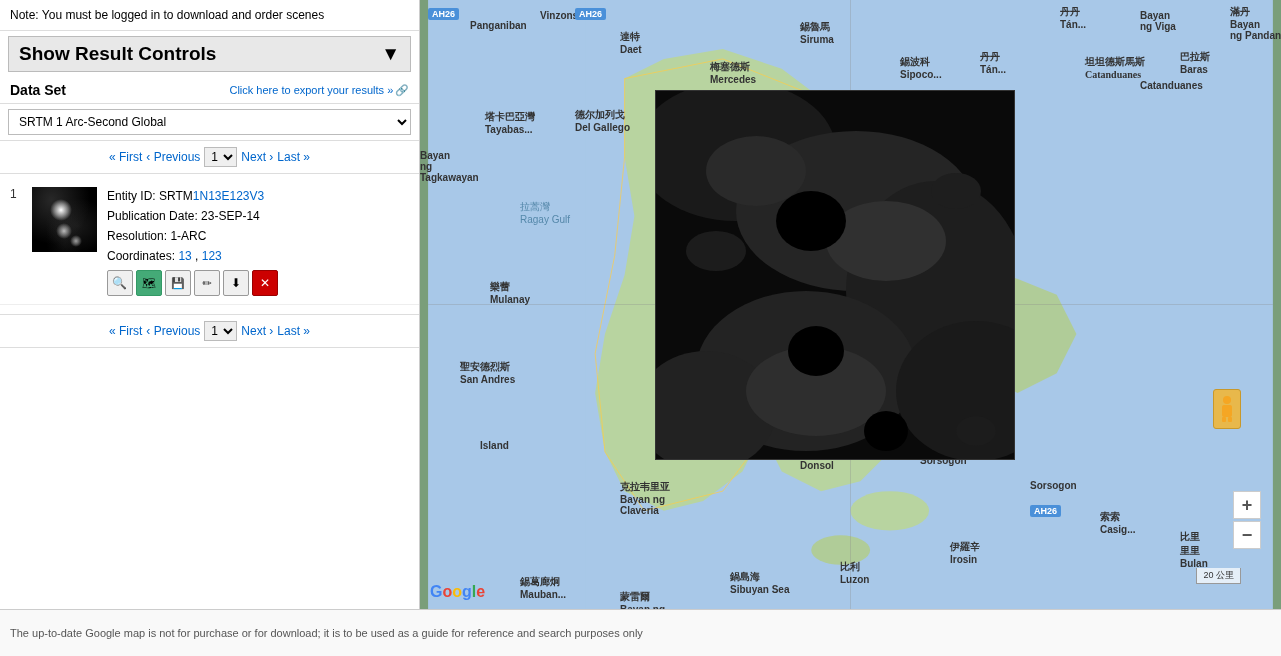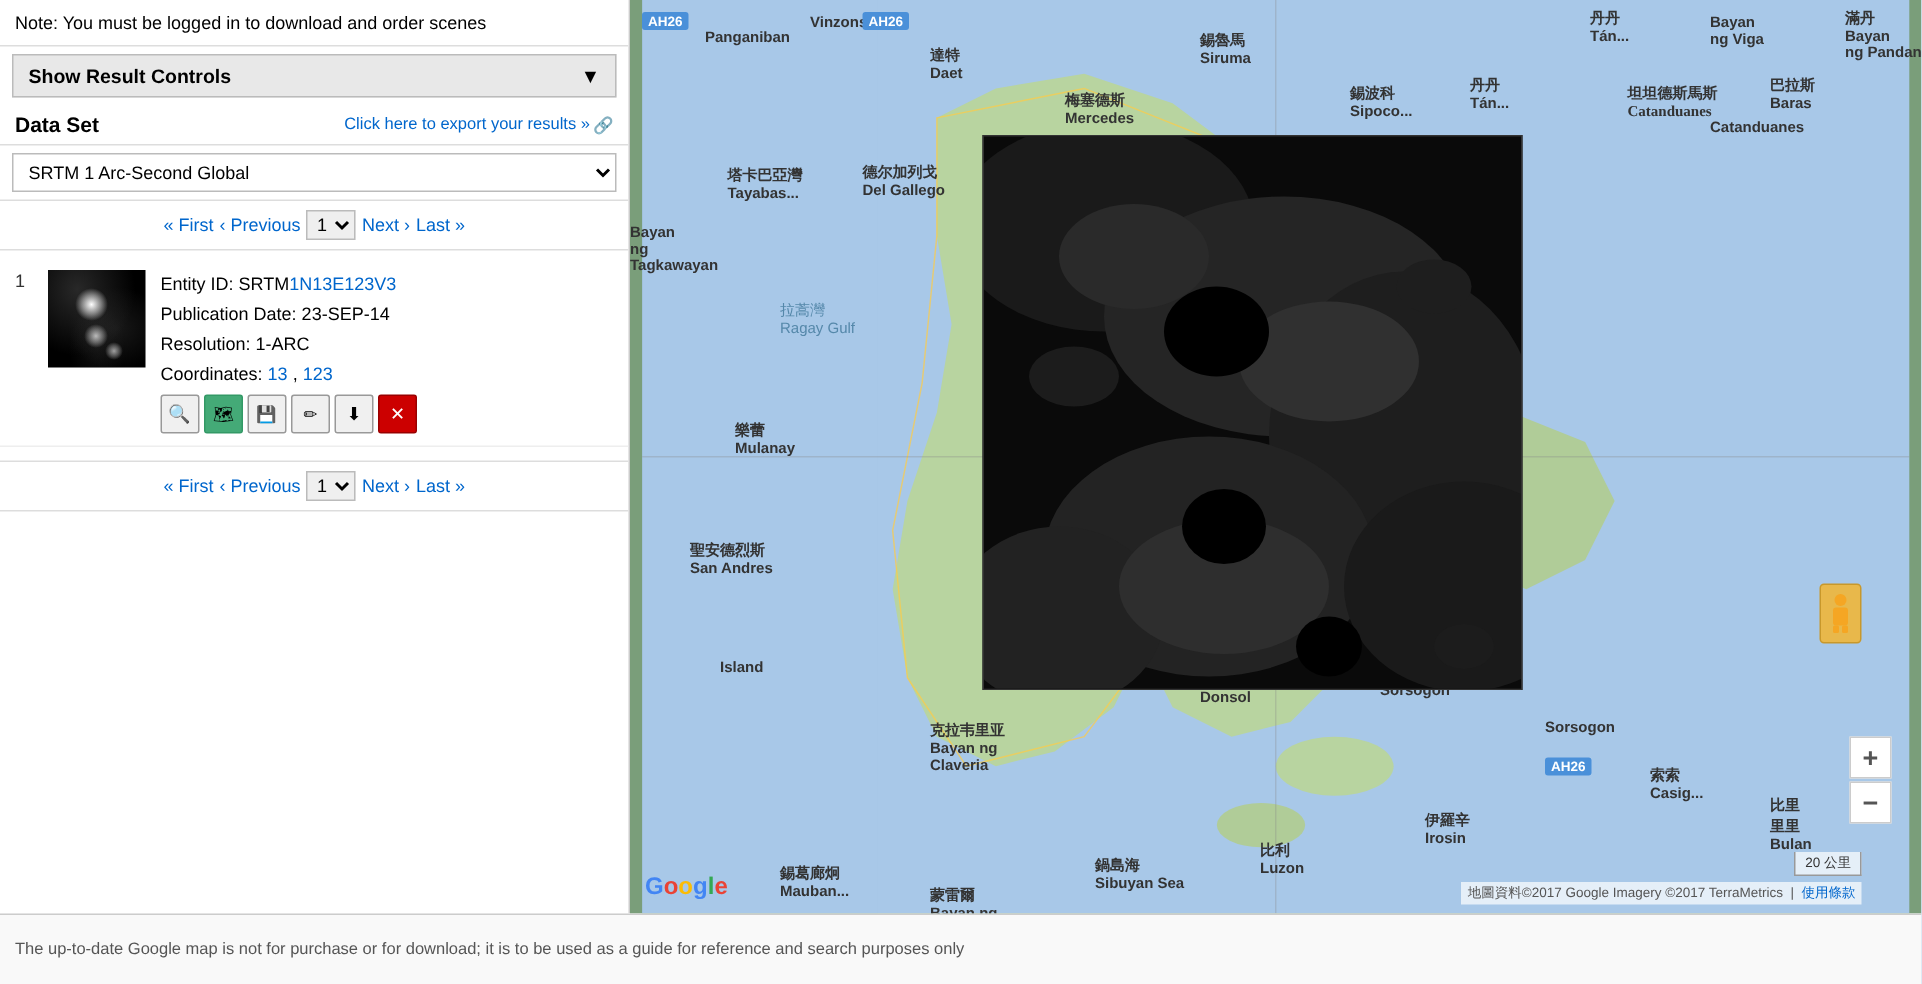--- a/index.html
+++ b/index.html
@@ -5,21 +5,21 @@
     * { box-sizing: border-box; margin: 0; padding: 0; }
     body { font-family: Arial, sans-serif; font-size: 12px; background: #fff; display: flex; flex-direction: column; height: 656px; width: 1281px; overflow: hidden; }
 
     .main-container { display: flex; flex: 1; overflow: hidden; }
 
     
     .left-panel { width: 420px; min-width: 420px; background: #fff; border-right: 1px solid #ccc; display: flex; flex-direction: column; overflow-y: auto; }
 
     .note-bar { background: #fff; padding: 8px 10px; font-size: 12px; border-bottom: 1px solid #ddd; }
 
-    .show-result-controls { background: #e8e8e8; border: 1px solid #bbb; margin: 5px 8px; padding: 6px 10px; display: flex; justify-content: space-between; align-items: center; cursor: pointer; font-size: 13px; font-weight: bold; }
+    .show-result-controls { background: #e8e8e8; border: 1px solid #bbb; margin: 5px 8px; padding: 6px 10px; display: flex; justify-content: space-between; align-items: center; cursor: pointer; font-size: 19px; font-weight: bold; }
 
     .data-set-bar { display: flex; justify-content: space-between; align-items: center; padding: 5px 10px; border-bottom: 1px solid #ddd; }
     .data-set-label { font-size: 14px; font-weight: bold; }
     .export-link { color: #0066cc; text-decoration: none; font-size: 11px; display: flex; align-items: center; gap: 2px; }
 
     .dataset-select-wrap { padding: 5px 8px; border-bottom: 1px solid #ddd; }
     .dataset-select { width: 100%; padding: 4px 6px; font-size: 12px; border: 1px solid #bbb; background: #fff; }
 
     .pagination { display: flex; align-items: center; justify-content: center; gap: 4px; padding: 6px 8px; border-bottom: 1px solid #ddd; }
     .pagination a { color: #0066cc; text-decoration: none; font-size: 12px; }
@@ -316,24 +316,19 @@
 
       
       <div class="google-logo">
         <span>G</span><span>o</span><span>o</span><span>g</span><span>l</span><span>e</span>
       </div>
 
       
       <div class="map-scale">
         <span>20 公里</span>
       </div>
-      <div class="map-attribution">
-        <span>地圖資料©2017 Google Imagery ©2017 TerraMetrics</span>
-        &nbsp;|&nbsp;
-        <a href="#" style="color:#0066cc;text-decoration:none;font-size:9px;">使用條款</a>
-      </div>
     </div>
   </div>
 </div>
 
 <div class="bottom-notice">
   <span>The up-to-date Google map is not for purchase or for download; it is to be used as a guide for reference and search purposes only</span>
 </div>
 
 </body></html>

